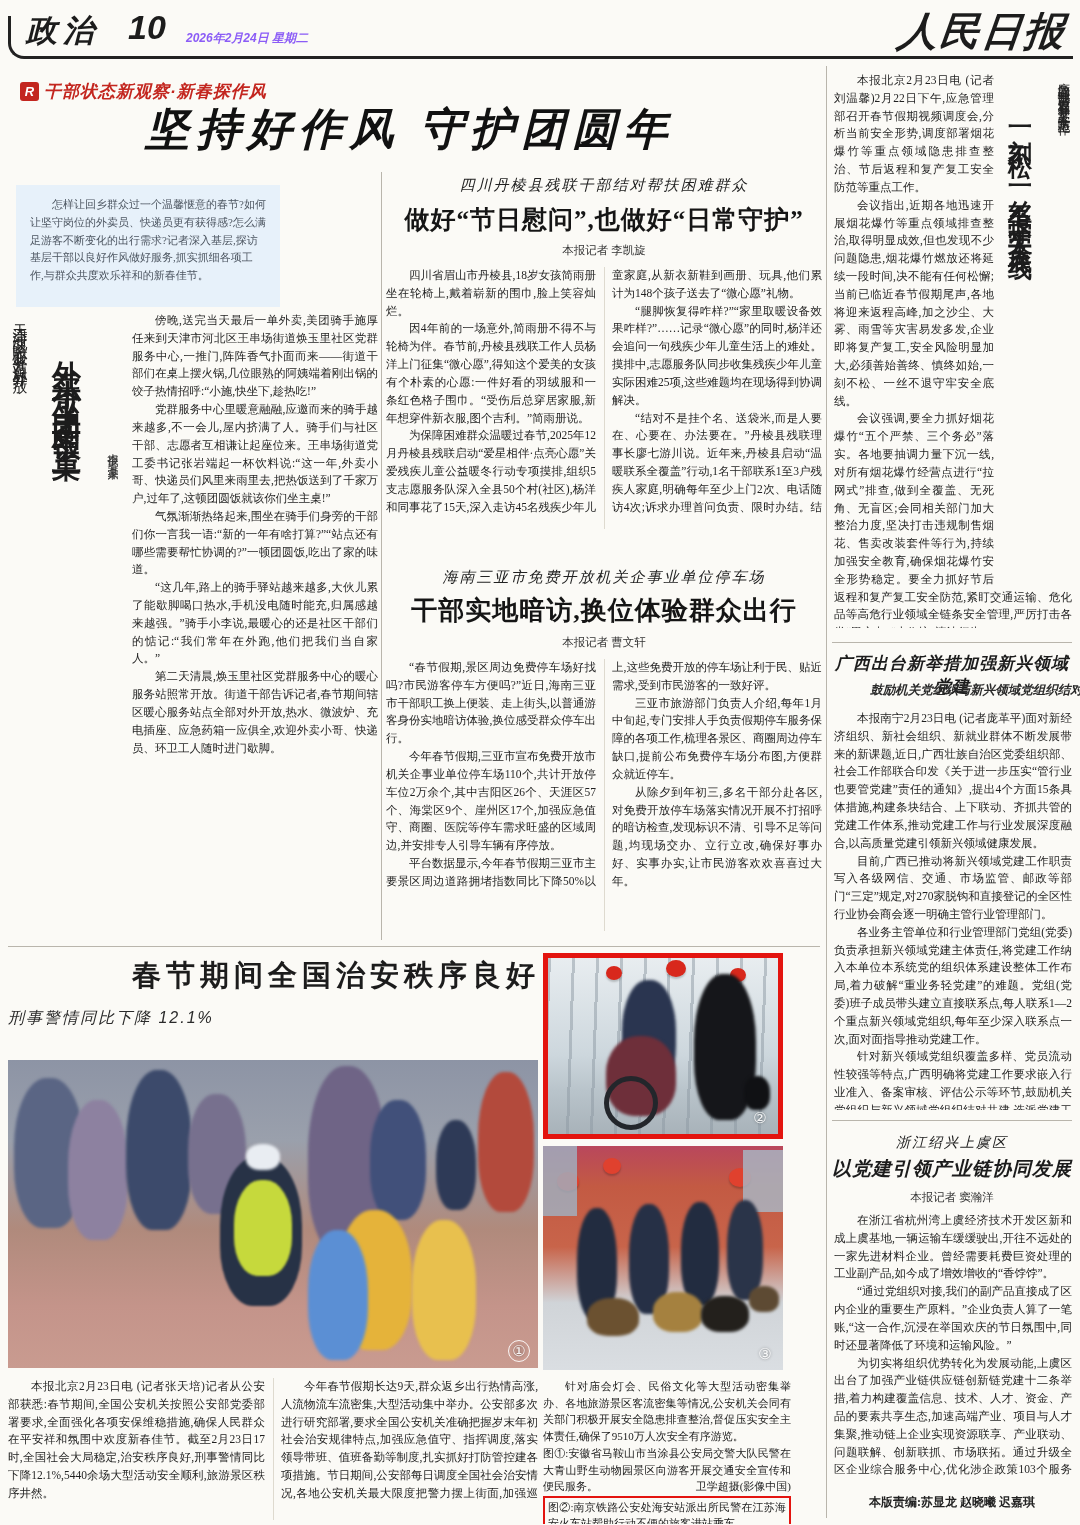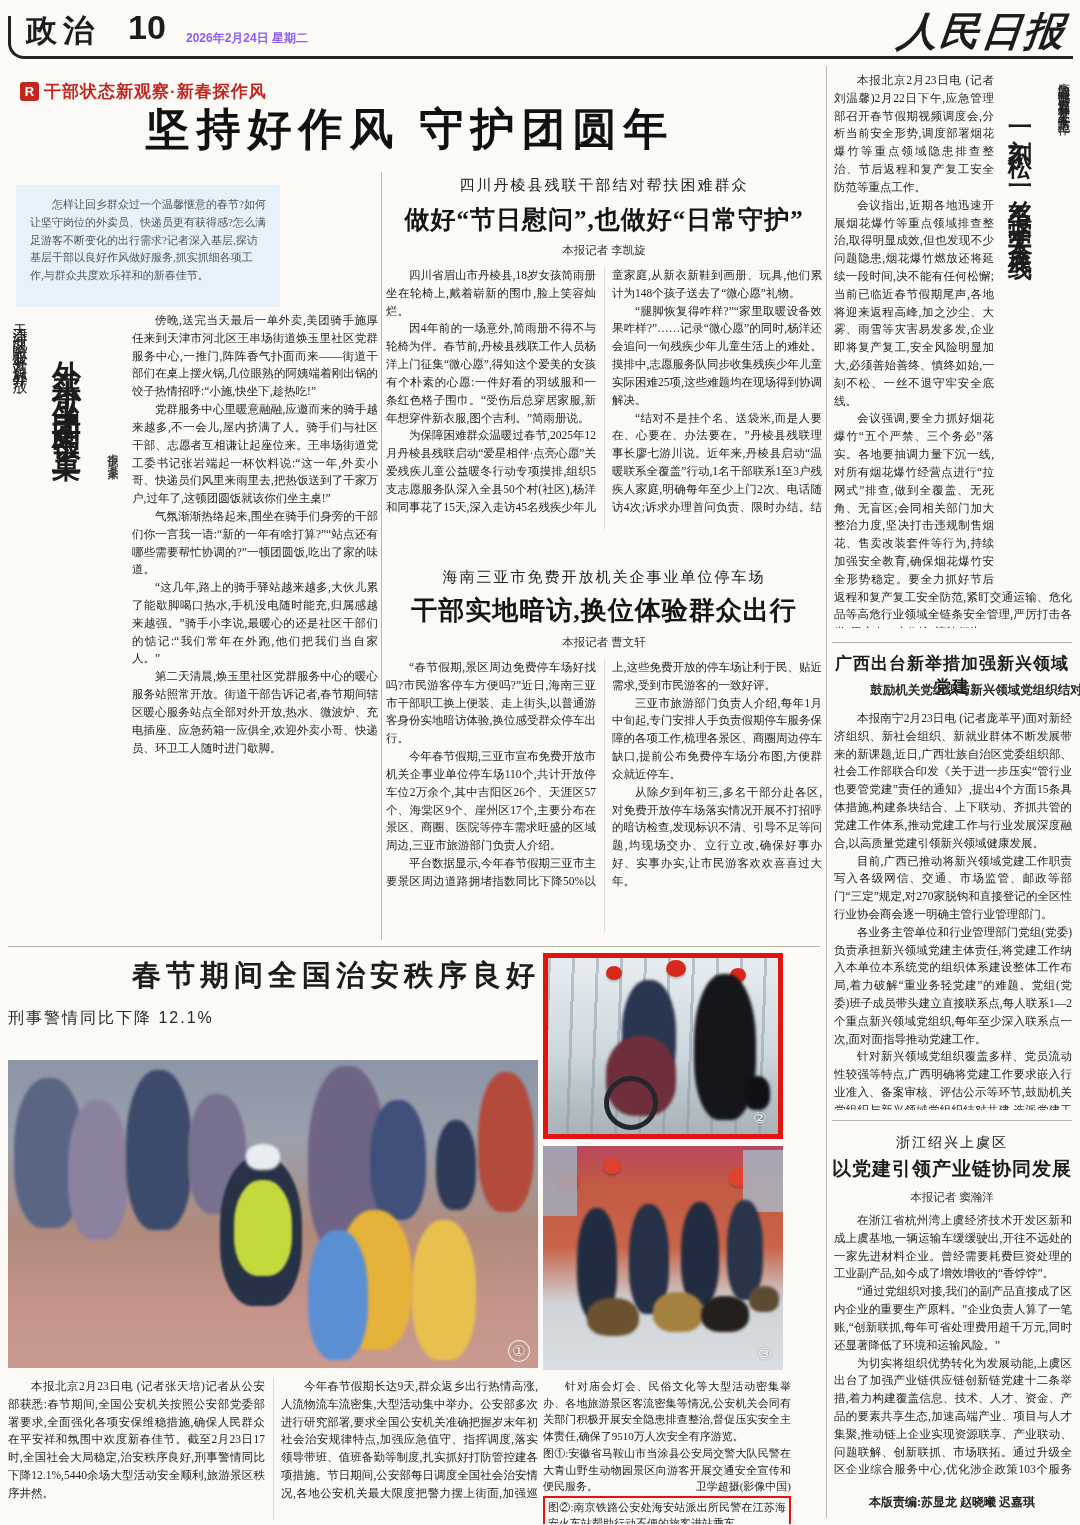--- a/index.html
+++ b/index.html
@@ -1,18 +1,18 @@
 <!DOCTYPE html>
 <html><head>
 <meta charset="utf-8">
 <style>
   html,body{margin:0;padding:0;background:#e9e7e2;}
   .sheet{position:relative;width:1080px;height:1525px;background:#fbfaf6;overflow:hidden;
          font-family:"Liberation Serif","DejaVu Serif",serif;color:#1c1c1c;}
-  .sans{font-family:"Liberation Sans","DejaVu Sans",sans-serif;}
+  .sans{font-family:"Liberation Sans","DejaVu Sans",sans-serif;font-style:italic;}
   .abs{position:absolute;}
   
   .hdr-rule{position:absolute;left:8px;top:16px;width:1062px;height:40px;
             border-left:3px solid #222;border-bottom:3px solid #222;border-bottom-left-radius:16px;}
   .hdr-section{position:absolute;left:26px;top:10px;font-size:31px;font-weight:bold;letter-spacing:6px;}
   .hdr-num{position:absolute;left:128px;top:8px;font-size:34px;font-weight:bold;}
   .hdr-date{position:absolute;left:186px;top:30px;font-size:12px;color:#8b5cf6;font-weight:bold;}
   .masthead{position:absolute;right:14px;top:4px;font-size:40px;font-weight:bold;font-style:italic;
             letter-spacing:2px;transform:skewX(-6deg);}
   
@@ -146,21 +146,21 @@
 
     </div>
   </div>
 
   <div class="abs" style="left:386px;top:568px;width:436px;">
     <div class="kicker-c sans">海南三亚市免费开放机关企事业单位停车场</div>
     <div class="head-serif" style="font-size:26px;margin-top:6px;letter-spacing:1px;">干部实地暗访,换位体验群众出行</div>
     <div class="byline-c">本报记者 曹文轩</div>
     <div class="twocol body-txt" style="height:272px;margin-top:9px;">
       <p>“春节假期,景区周边免费停车场好找吗?市民游客停车方便吗?”近日,海南三亚市干部职工换上便装、走上街头,以普通游客身份实地暗访体验,换位感受群众停车出行。</p>
-      <p>今年春节假期,三亚市宣布免费开放市机关企事业单位停车场110个,共计开放停车位2万余个,其中吉阳区26个、天涯区57个、海棠区9个、崖州区17个,主要分布在景区、商圈、医院等停车需求旺盛的区域周边,三亚市旅游部门负责人介绍。</p>
+      <p>今年春节假期,三亚市宣布免费开放市机关企事业单位停车场110个,共计开放停车位2万余个,其中吉阳区26个、天涯区57个、海棠区9个、崖州区17个,加强应急值守、商圈、医院等停车需求旺盛的区域周边,并安排专人引导车辆有序停放。</p>
       <p>平台数据显示,今年春节假期三亚市主要景区周边道路拥堵指数同比下降50%以上,这些免费开放的停车场让利于民、贴近需求,受到市民游客的一致好评。</p>
       <p>三亚市旅游部门负责人介绍,每年1月中旬起,专门安排人手负责假期停车服务保障的各项工作,梳理各景区、商圈周边停车缺口,提前公布免费停车场分布图,方便群众就近停车。</p>
       <p>从除夕到年初三,多名干部分赴各区,对免费开放停车场落实情况开展不打招呼的暗访检查,发现标识不清、引导不足等问题,均现场交办、立行立改,确保好事办好、实事办实,让市民游客欢欢喜喜过大年。</p>
     </div>
   </div>
 
   <div class="sec-headline">春节期间全国治安秩序良好</div>
   <div class="sec-subhead sans">刑事警情同比下降 12.1%</div>
 
   <div class="photo photo1">
@@ -267,20 +267,20 @@
 
   </div>
 
   <div class="hrule" style="left:832px;top:1120px;width:240px;"></div>
 
   <div class="zj-kicker sans">浙江绍兴上虞区</div>
   <div class="zj-head sans">以党建引领产业链协同发展</div>
   <div class="zj-byline">本报记者 窦瀚洋</div>
   <div class="zj-body body-txt">
     <p>在浙江省杭州湾上虞经济技术开发区新和成上虞基地,一辆运输车缓缓驶出,开往不远处的一家先进材料企业。曾经需要耗费巨资处理的工业副产品,如今成了增效增收的“香饽饽”。</p>
-    <p>“通过党组织对接,我们的副产品直接成了区内企业的重要生产原料。”企业负责人算了一笔账,“创新联抓,每年可省处理费用超千万元,同时还显著降低了环境和运输风险。”</p>
+    <p>“通过党组织对接,我们的副产品直接成了区内企业的重要生产原料。”企业负责人算了一笔账,“这一合作,沉浸在举国欢庆的节日氛围中,同时还显著降低了环境和运输风险。”</p>
     <p>为切实将组织优势转化为发展动能,上虞区出台了加强产业链供应链创新链党建十二条举措,着力构建覆盖信息、技术、人才、资金、产品的要素共享生态,加速高端产业、项目与人才集聚,推动链上企业实现资源联享、产业联动、问题联解、创新联抓、市场联拓。通过升级全区企业综合服务中心,优化涉企政策103个服务事项。</p>
 
   </div>
 
   <div class="credits">本版责编:苏显龙  赵晓曦  迟嘉琪</div>
 
 </div>
 
 </body></html>

